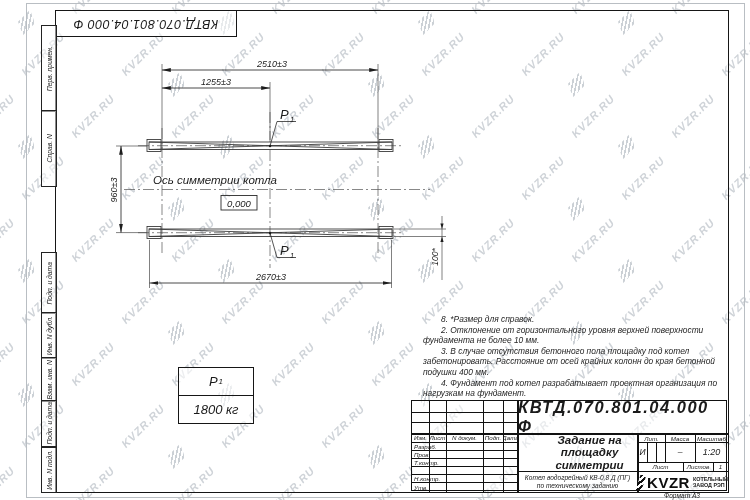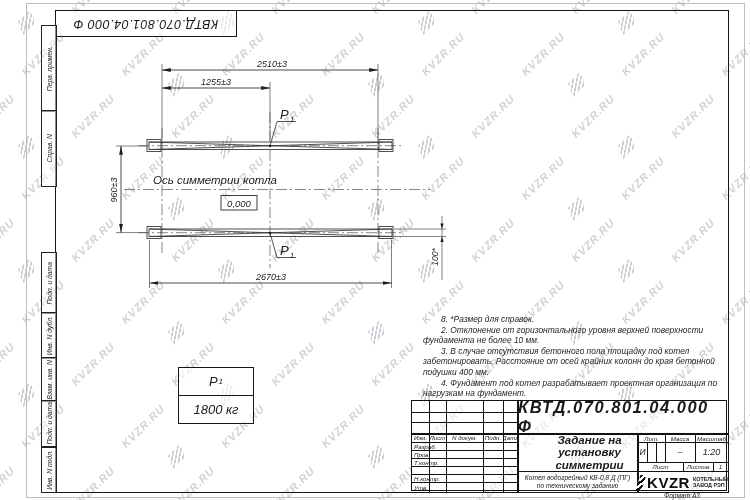--- a/index.html
+++ b/index.html
@@ -328,21 +328,21 @@
     <div class="tb-cell left" style="left:0;top:41px;width:34px;height:8px;">Разраб.</div>
     <div class="tb-cell left" style="left:0;top:49px;width:34px;height:8px;">Пров.</div>
     <div class="tb-cell left" style="left:0;top:57px;width:34px;height:8px;">Т.контр.</div>
     <div class="tb-cell left" style="left:0;top:73px;width:34px;height:8px;">Н.контр.</div>
     <div class="tb-cell left" style="left:0;top:81px;width:34px;height:10px;">Утв.</div>
 
     <div class="tb-cell doc-number" style="left:106px;top:0;width:210px;height:32px;">КВТД.070.801.04.000  Ф</div>
 
     <div class="tb-cell tb-title" style="left:106px;top:33px;width:119px;height:37px;margin-left:12px;">
       <span>Задание на</span>
-      <span>установку</span>
+      <span>площадку</span>
       <span>симметрии</span>
     </div>
 
     <div class="tb-cell tb-product" style="left:106px;top:71px;width:119px;height:20px;">
       <span>Котел водогрейный КВ-0,8 Д (ПГ)</span>
       <span>по техническому заданию</span>
     </div>
 
     <div class="tb-cell" style="left:226px;top:33px;width:27px;height:8px;">Лит.</div>
     <div class="tb-cell" style="left:253px;top:33px;width:30px;height:8px;">Масса</div>

